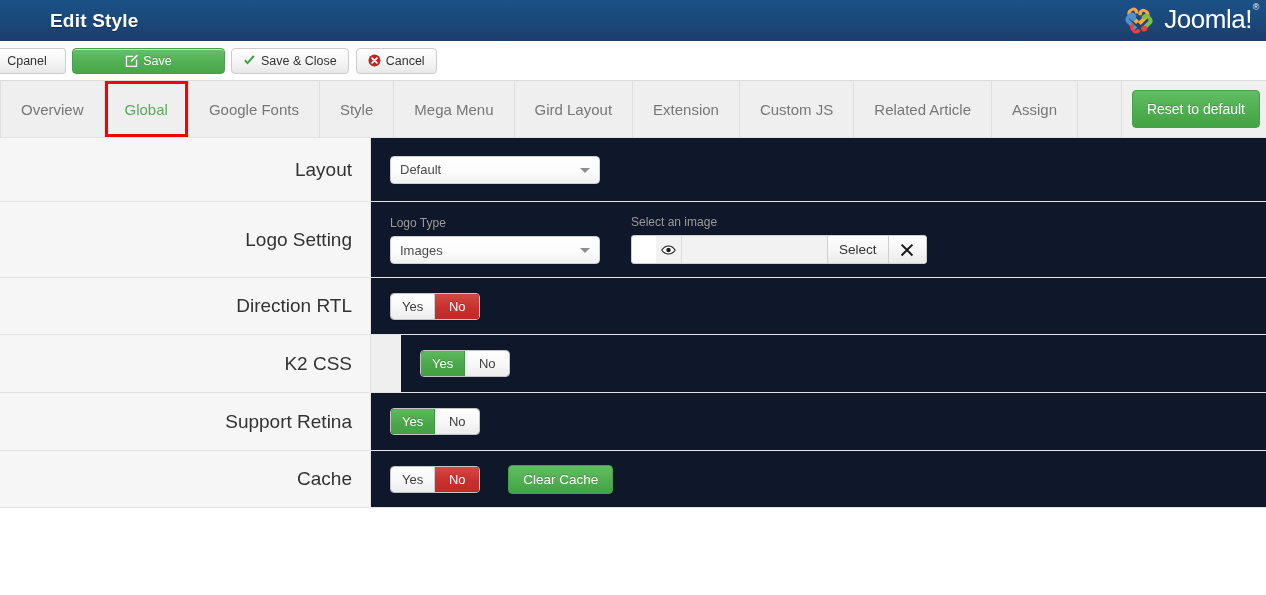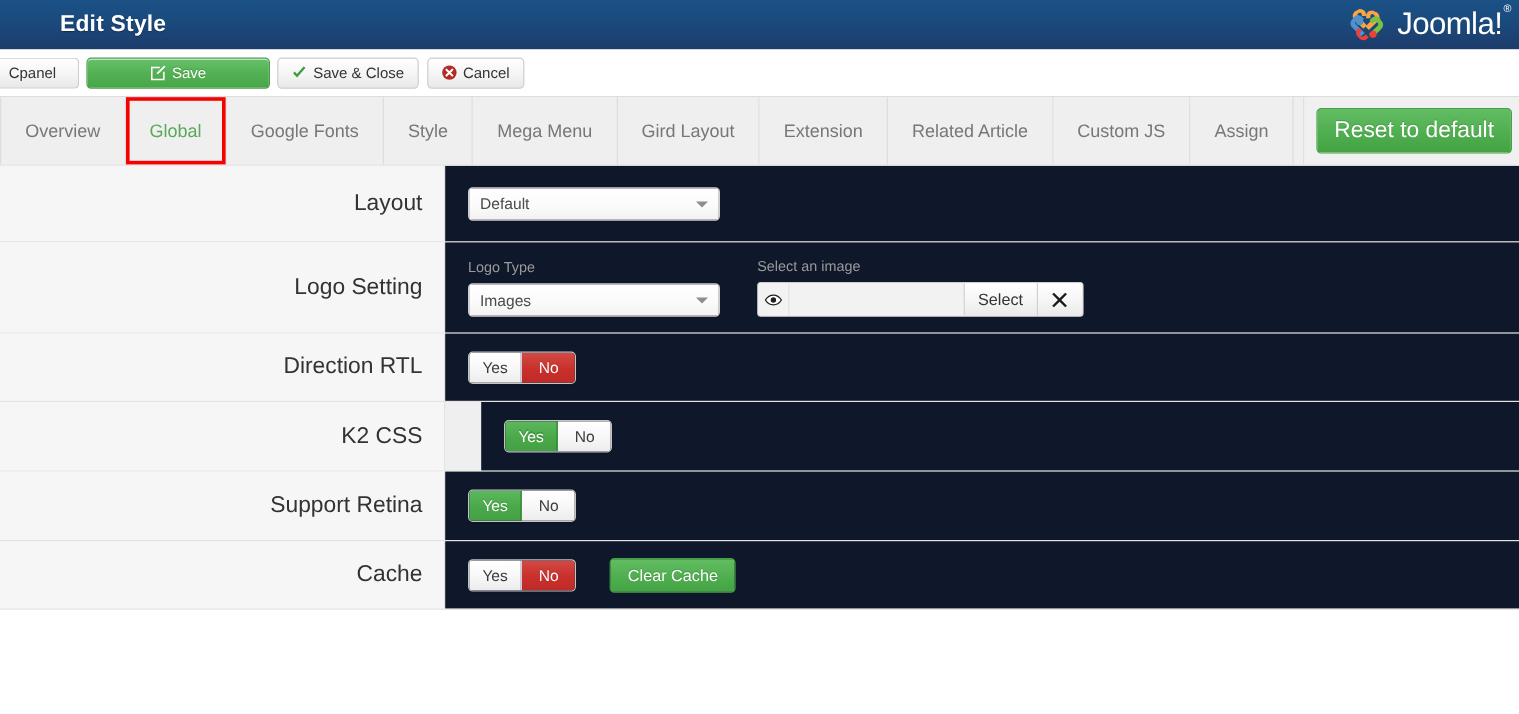--- a/index.html
+++ b/index.html
@@ -155,21 +155,21 @@
     padding-right: 6px;
     padding-left: 10px;
     background: #f0f0f0;
   }
   .btn-reset {
     height: 38px;
     padding: 0 14px;
     display: inline-flex;
     align-items: center;
     justify-content: flex-start;
-    font-size: 19px;
+    font-size: 14px;
     color: #ffffff;
     border: 1px solid #46a046;
     border-radius: 4px;
     background: linear-gradient(to bottom, #63bd63 0%, #4fae4f 55%, #43a343 100%);
     text-shadow: 0 -1px 0 rgba(0,0,0,.18);
     cursor: pointer;
     white-space: nowrap;
   }
 
   
@@ -247,20 +247,21 @@
     line-height: 14px;
   }
   .img-picker {
     display: flex;
     align-items: stretch;
     height: 29px;
     border: 1px solid #cfcfcf;
     border-radius: 3px;
     overflow: hidden;
     background: #ffffff;
+    padding-left: 24px;
   }
   .img-eye {
     width: 26px;
     display: flex;
     align-items: center;
     justify-content: center;
     background: #f2f2f2;
     border-right: 1px solid #dcdcdc;
   }
   .ico-eye { width: 15px; height: 10px; display:block; }
@@ -411,24 +412,24 @@
     <div class="tab">
       <span>Mega Menu</span>
     </div>
     <div class="tab">
       <span>Gird Layout</span>
     </div>
     <div class="tab">
       <span>Extension</span>
     </div>
     <div class="tab">
+      <span>Custom JS</span>
+    </div>
+    <div class="tab">
       <span>Related Article</span>
-    </div>
-    <div class="tab">
-      <span>Custom JS</span>
     </div>
     <div class="tab">
       <span>Assign</span>
     </div>
     <div class="tabs-filler"></div>
   </div>
   <div class="tabs-right">
     <div class="btn-reset">
       <span>Reset to default</span>
     </div>

